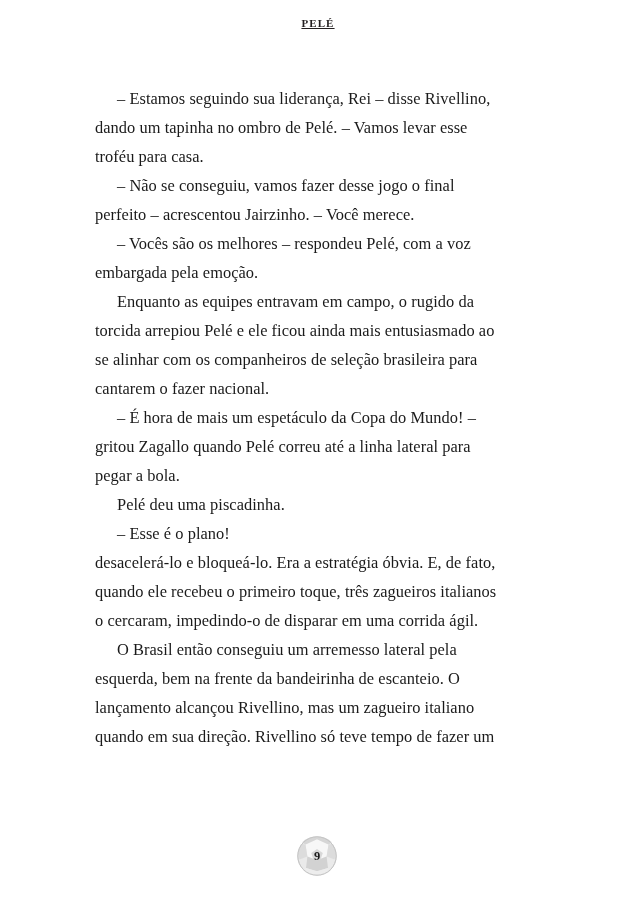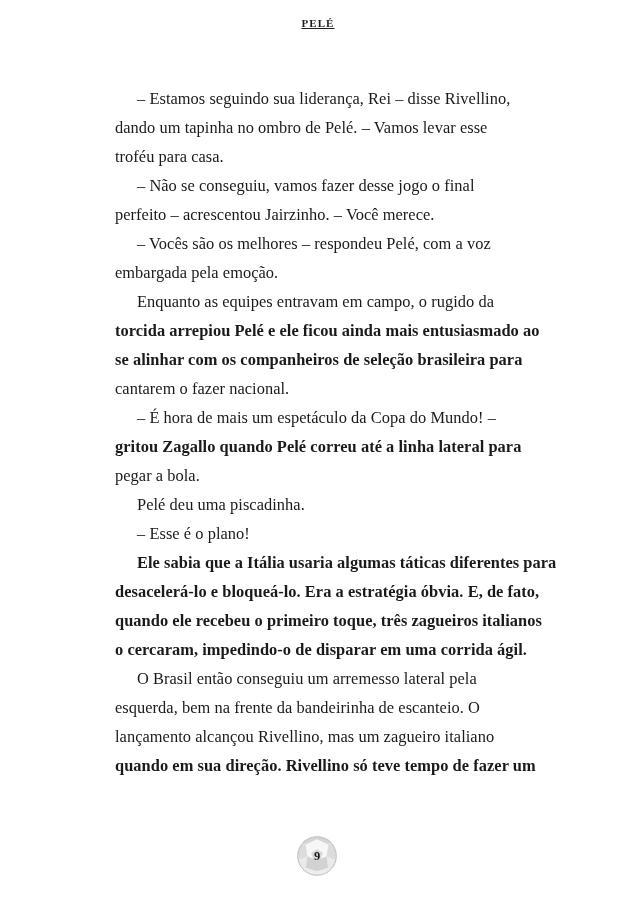--- a/index.html
+++ b/index.html
@@ -42,28 +42,26 @@
     top: 84px;
     left: 95px;
     width: 440px;
   }
   .line {
     font-size: 16.4px;
     line-height: 29px;
     white-space: pre;
     color: #1a1a1a;
     letter-spacing: 0.05px;
-    margin-left: 20px;
   }
   .line.indent {
     text-indent: 22px;
   }
   .line.wide {
     width: 452px;
-    font-weight: bold;
   }
 
   
   .folio {
     position: absolute;
     left: 297px;
     top: 836px;
     width: 40px;
     height: 40px;
   }
@@ -103,21 +101,20 @@
       <div class="line">embargada pela emoção.</div>
       <div class="line indent">Enquanto as equipes entravam em campo, o rugido da</div>
       <div class="line wide">torcida arrepiou Pelé e ele ficou ainda mais entusiasmado ao</div>
       <div class="line wide">se alinhar com os companheiros de seleção brasileira para</div>
       <div class="line">cantarem o fazer nacional.</div>
       <div class="line indent">– É hora de mais um espetáculo da Copa do Mundo! –</div>
       <div class="line wide">gritou Zagallo quando Pelé correu até a linha lateral para</div>
       <div class="line">pegar a bola.</div>
       <div class="line indent">Pelé deu uma piscadinha.</div>
       <div class="line indent">– Esse é o plano!</div>
-      <div class="line indent wide">Ele sabia que a Itália usaria algumas táticas diferentes para</div>
       <div class="line wide">desacelerá-lo e bloqueá-lo. Era a estratégia óbvia. E, de fato,</div>
       <div class="line wide">quando ele recebeu o primeiro toque, três zagueiros italianos</div>
       <div class="line wide">o cercaram, impedindo-o de disparar em uma corrida ágil.</div>
       <div class="line indent">O Brasil então conseguiu um arremesso lateral pela</div>
       <div class="line">esquerda, bem na frente da bandeirinha de escanteio. O</div>
       <div class="line">lançamento alcançou Rivellino, mas um zagueiro italiano</div>
       <div class="line wide">quando em sua direção. Rivellino só teve tempo de fazer um</div>
     </div>
 
   <div class="folio">

